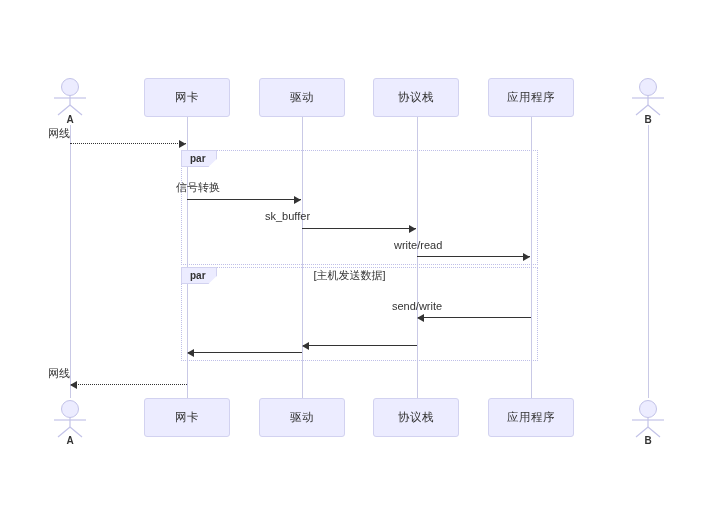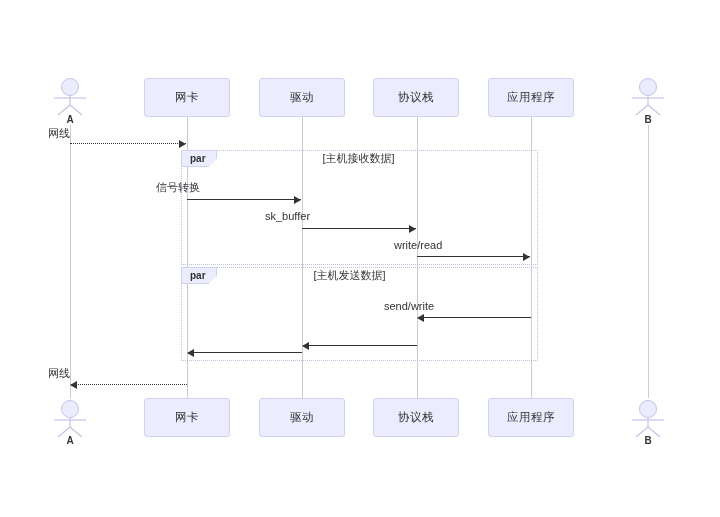--- a/index.html
+++ b/index.html
@@ -65,39 +65,38 @@
   <div class="pbox" style="left:259px; top:78px">驱动</div>
   <div class="pbox" style="left:373px; top:78px">协议栈</div>
   <div class="pbox" style="left:488px; top:78px">应用程序</div>
 
   <div class="msg-label" style="left:48px; top:126px">网线</div>
   <div class="mline dotted" style="left:70px; top:143px; width:116px"></div>
   <div class="ah ah-right" style="left:179px; top:140px"></div>
 
   <div class="frame" style="left:181px; top:150px; width:355px; height:113px"></div>
   <div class="frame-label" style="left:181px; top:150px">par</div>
-  <div class="frame-title" style="left:181px; top:151px; width:355px">[主机接收数据]</div>
 
-  <div class="msg-label" style="left:156px; top:180px">信号转换</div>
+  <div class="msg-label" style="left:176px; top:180px">信号转换</div>
   <div class="mline" style="left:187px; top:199px; width:114px"></div>
   <div class="ah ah-right" style="left:294px; top:196px"></div>
 
   <div class="msg-label" style="left:265px; top:210px">sk_buffer</div>
   <div class="mline" style="left:302px; top:228px; width:114px"></div>
   <div class="ah ah-right" style="left:409px; top:225px"></div>
 
   <div class="msg-label" style="left:394px; top:239px">write/read</div>
   <div class="mline" style="left:417px; top:256px; width:113px"></div>
   <div class="ah ah-right" style="left:523px; top:253px"></div>
 
   <div class="frame" style="left:181px; top:267px; width:355px; height:92px"></div>
   <div class="frame-label" style="left:181px; top:267px">par</div>
   <div class="frame-title" style="left:172px; top:268px; width:355px">[主机发送数据]</div>
 
-  <div class="msg-label" style="left:384px; top:300px">send/write</div>
+  <div class="msg-label" style="left:392px; top:300px">send/write</div>
   <div class="mline" style="left:418px; top:317px; width:113px"></div>
   <div class="ah ah-left" style="left:417px; top:314px"></div>
 
   <div class="mline" style="left:303px; top:345px; width:114px"></div>
   <div class="ah ah-left" style="left:302px; top:342px"></div>
 
   <div class="mline" style="left:188px; top:352px; width:114px"></div>
   <div class="ah ah-left" style="left:187px; top:349px"></div>
 
   <div class="msg-label" style="left:48px; top:366px">网线</div>

